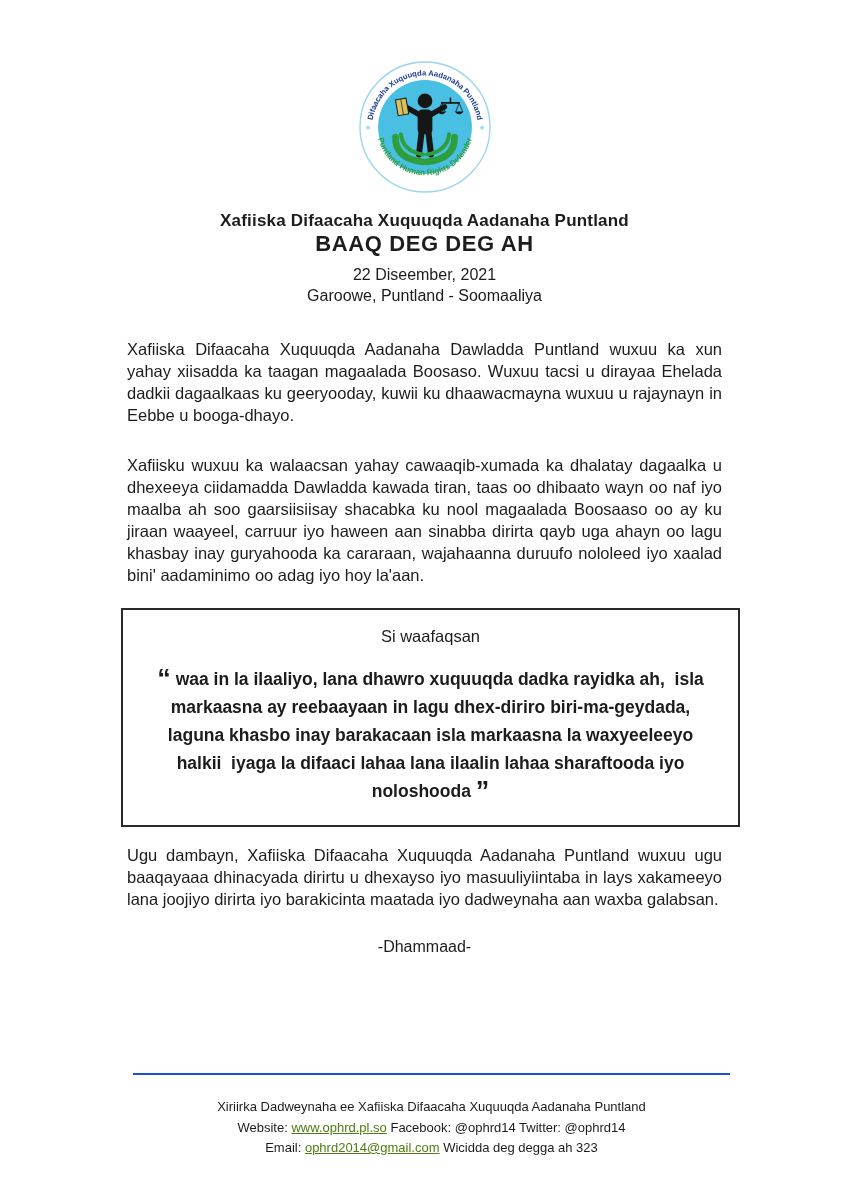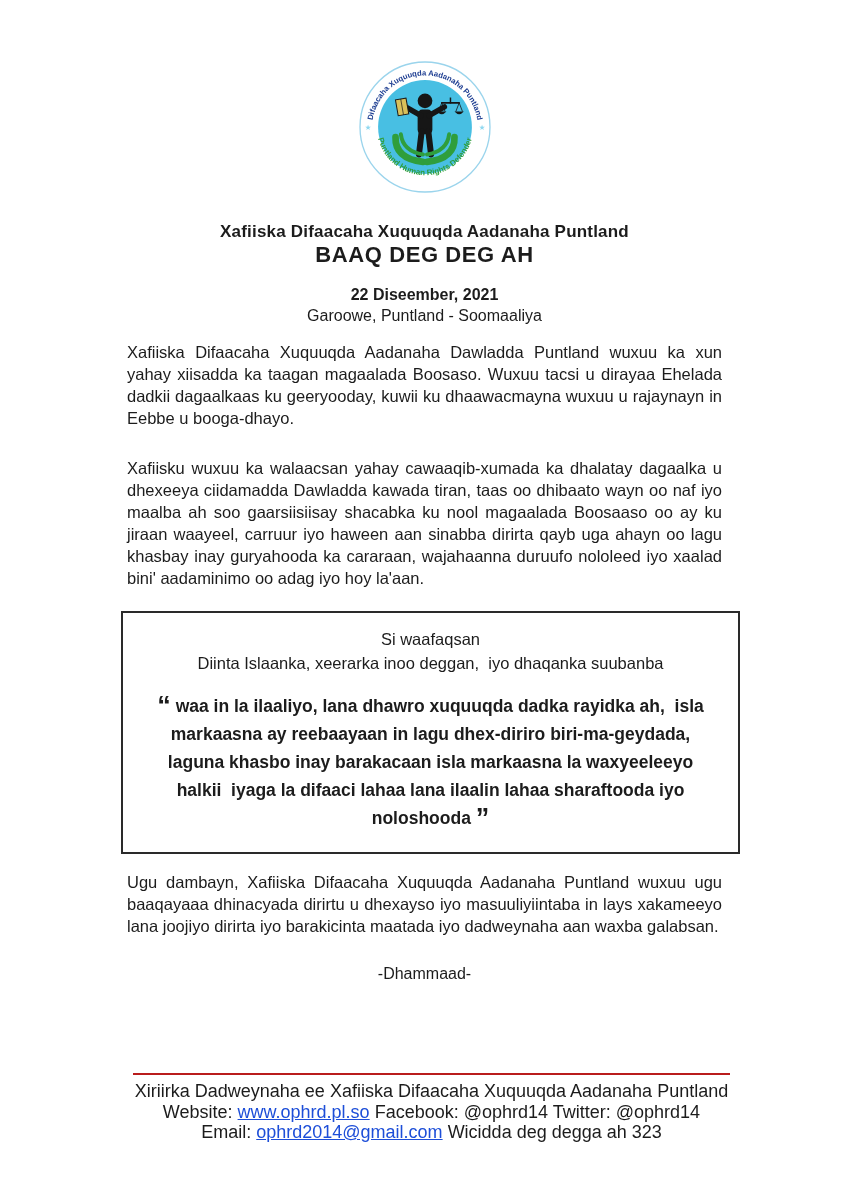--- a/index.html
+++ b/index.html
@@ -10,47 +10,47 @@
     font-family: "Liberation Sans", sans-serif;
     position: relative;
     overflow: hidden;
   }
   .page { padding: 0 127px; }
 
   .logo-wrap { margin: 60px auto 0; width: 136px; height: 134px; }
   .logo-wrap svg { display: block; width: 136px; height: 134px; }
 
   .org-name {
-    margin-top: 28px;
+    margin-top: 17px;
     text-align: center;
     font-weight: bold;
     font-size: 17px;
     letter-spacing: 0.2px;
   }
 
   .doc-title {
     text-align: center;
     font-weight: bold;
     font-size: 22px;
     letter-spacing: 0.6px;
   }
   .doc-date, .doc-location {
     text-align: center;
     font-size: 16px;
     line-height: 21px;
   }
-  .doc-date { margin-top: 16px; font-weight: bold; }
+  .doc-date { margin-top: 7px; }
 
   .para {
     font-size: 16.5px;
     line-height: 22px;
     text-align: justify;
     text-justify: inter-word;
   }
-  .p1 { margin-top: 15px; }
+  .p1 { margin-top: 32px; }
   .p2 { margin-top: 28px; }
   .p3 { }
 
   .quote-box {
     margin: 22px -18px 0 -6px;
     border: 2px solid #2a2a2a;
     padding: 14px 26px 20px;
     text-align: center;
   }
   .box-line {
@@ -76,28 +76,28 @@
     margin-top: 28px;
     text-align: center;
     font-size: 16px;
   }
 
   .footer {
     position: absolute;
     left: 133px;
     right: 119px;
     top: 1073px;
-    border-top: 2px solid #b91c1c;
-    padding-top: 6px;
+    border-top: 2px solid #1d4ed8;
+    padding-top: 22px;
     text-align: center;
-    font-size: 18px;
+    font-size: 13px;
     line-height: 20.5px;
   }
   .footer a {
-    color: #1d4ed8;
+    color: #4d7c0f;
     text-decoration: underline;
   }
 </style>
 </head>
 <body>
 
 <div class="page">
 
   <div class="logo-wrap">
     <svg viewBox="0 0 200 200" xmlns="http://www.w3.org/2000/svg">
@@ -153,21 +153,20 @@
   <div class="doc-title">BAAQ DEG DEG AH</div>
   <div class="doc-date">22 Diseember, 2021</div>
   <div class="doc-location">Garoowe, Puntland - Soomaaliya</div>
 
   <p class="para p1">Xafiiska Difaacaha Xuquuqda Aadanaha Dawladda Puntland wuxuu ka xun yahay xiisadda ka taagan magaalada Boosaso. Wuxuu tacsi u dirayaa Ehelada dadkii dagaalkaas ku geeryooday, kuwii ku dhaawacmayna wuxuu u rajaynayn in Eebbe u booga-dhayo.</p>
 
   <p class="para p2">Xafiisku wuxuu ka walaacsan yahay cawaaqib-xumada ka dhalatay dagaalka u dhexeeya ciidamadda Dawladda kawada tiran, taas oo dhibaato wayn oo naf iyo maalba ah soo gaarsiisiisay shacabka ku nool magaalada Boosaaso oo ay ku jiraan waayeel, carruur iyo haween aan sinabba dirirta qayb uga ahayn oo lagu khasbay inay guryahooda ka cararaan, wajahaanna duruufo nololeed iyo xaalad bini' aadaminimo oo adag iyo hoy la'aan.</p>
 
   <div class="quote-box">
     <div class="box-line">Si waafaqsan</div>
-    <div class="box-line">Diinta Islaanka, xeerarka inoo deggan,  iyo dhaqanka suubanba</div>
     <div class="quote"><span class="qmark">“</span><span> waa in la ilaaliyo, lana dhawro xuquuqda dadka rayidka ah,  isla markaasna ay reebaayaan in lagu dhex-diriro biri-ma-geydada, laguna khasbo inay barakacaan isla markaasna la waxyeeleeyo halkii  iyaga la difaaci lahaa lana ilaalin lahaa sharaftooda iyo noloshooda </span><span class="qmark">”</span></div>
   </div>
 
   <p class="para p3">Ugu dambayn, Xafiiska Difaacaha Xuquuqda Aadanaha Puntland wuxuu ugu baaqayaaa dhinacyada dirirtu u dhexayso iyo masuuliyiintaba in lays xakameeyo lana joojiyo dirirta iyo barakicinta maatada iyo dadweynaha aan waxba galabsan.</p>
 
   <div class="end-marker">-Dhammaad-</div>
 
 </div>
 
 <div class="footer">

